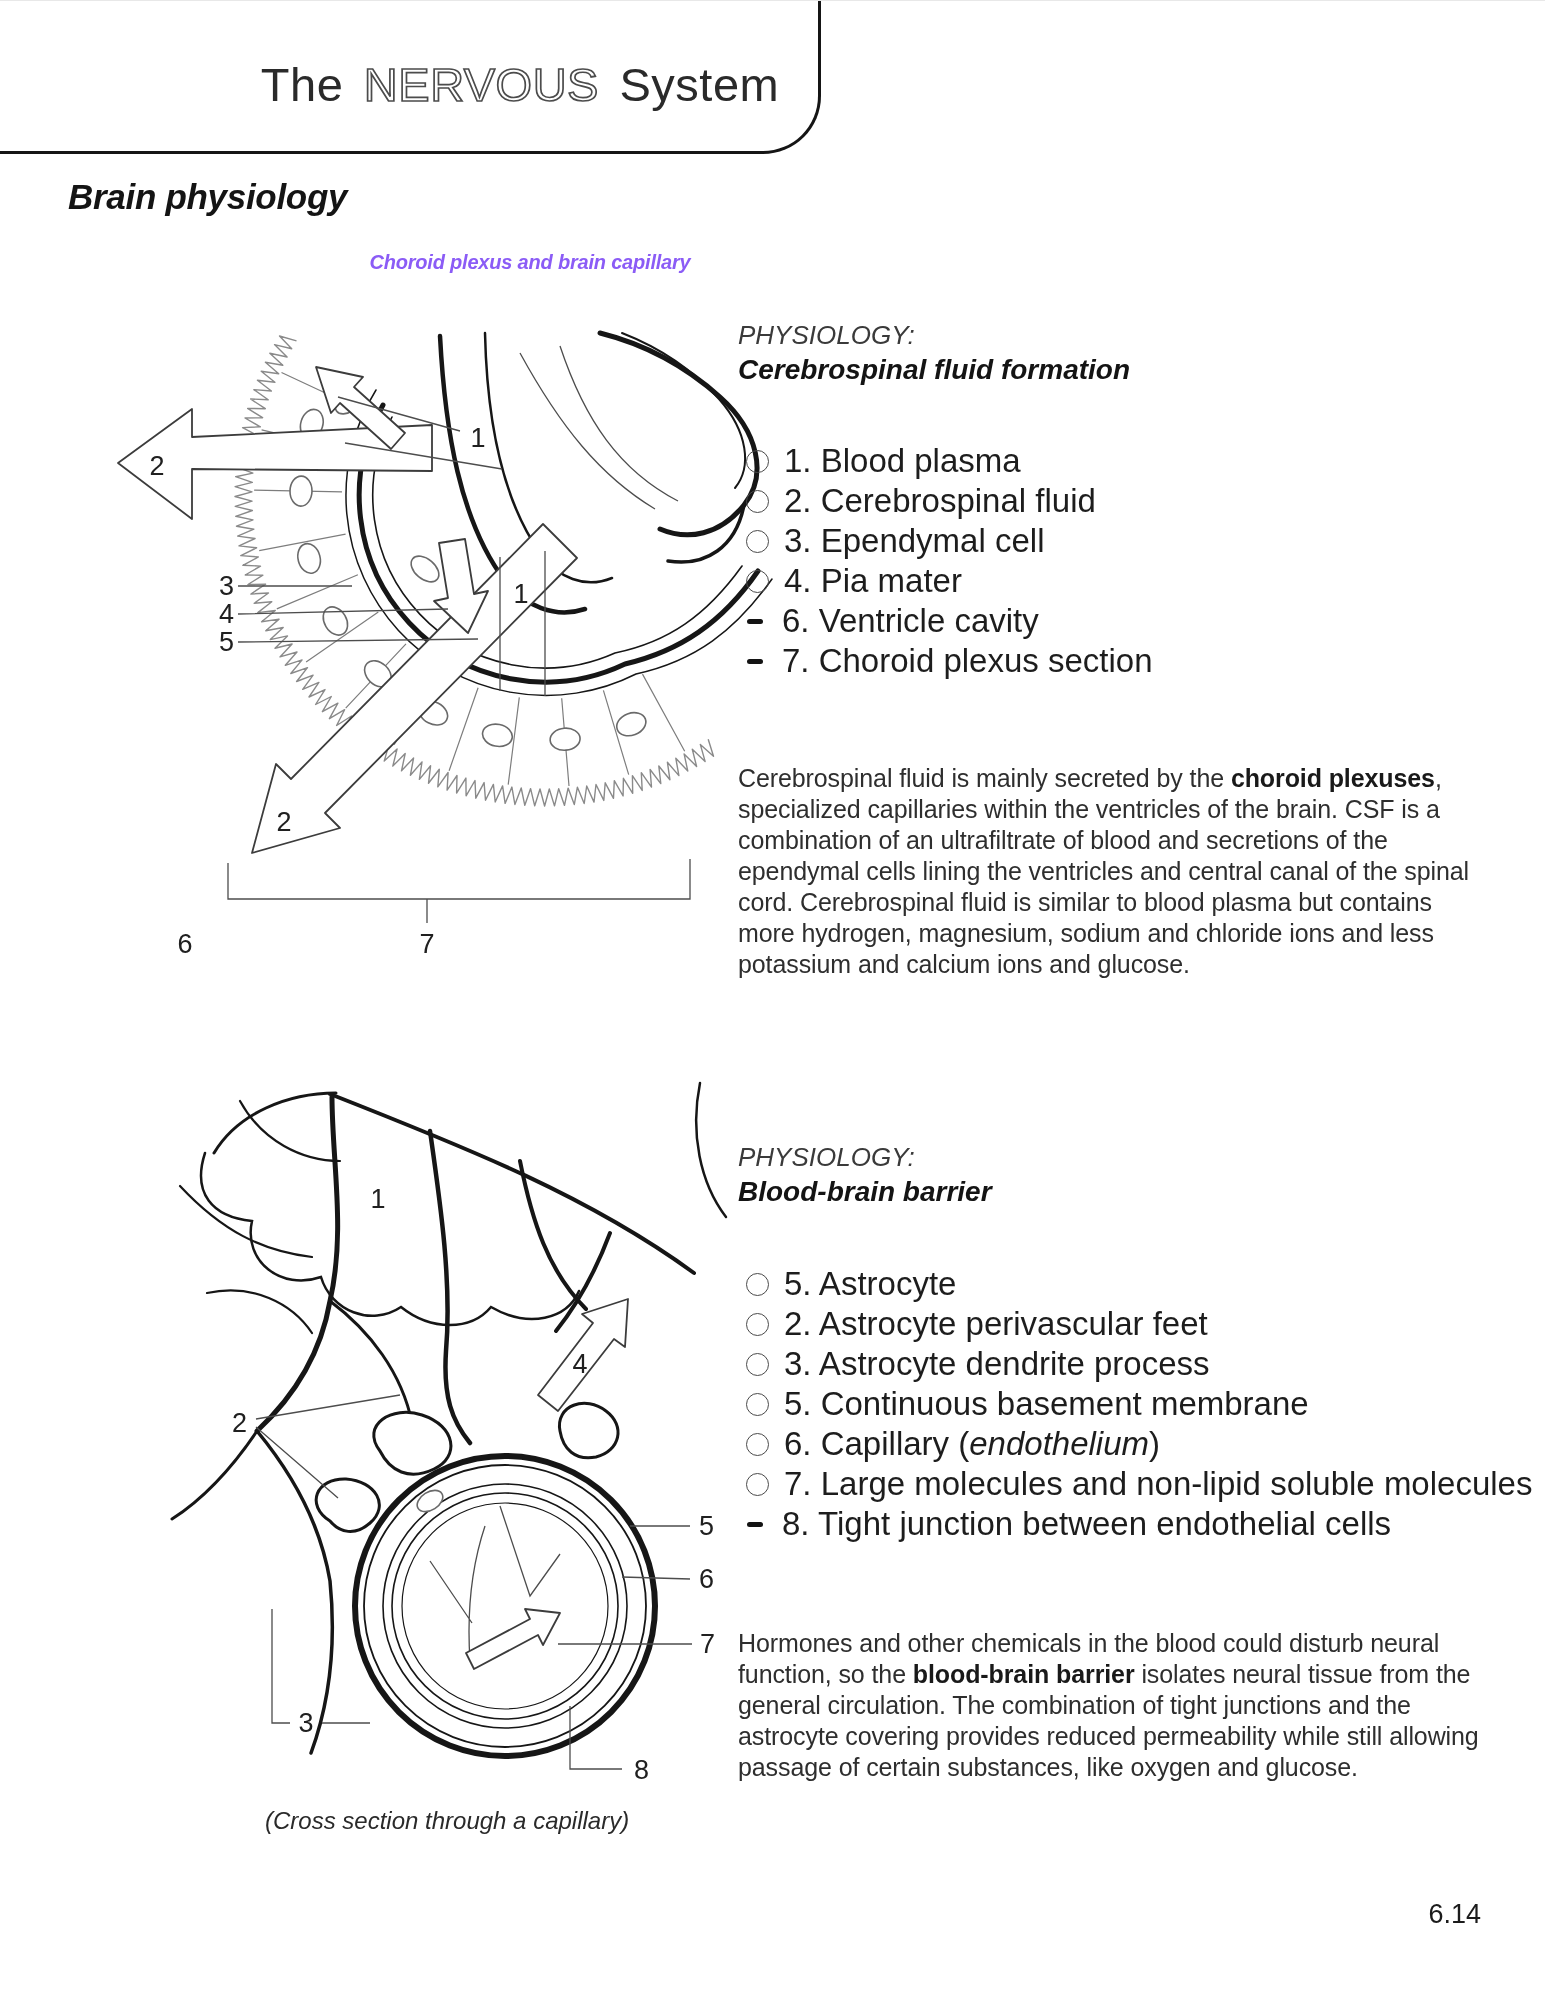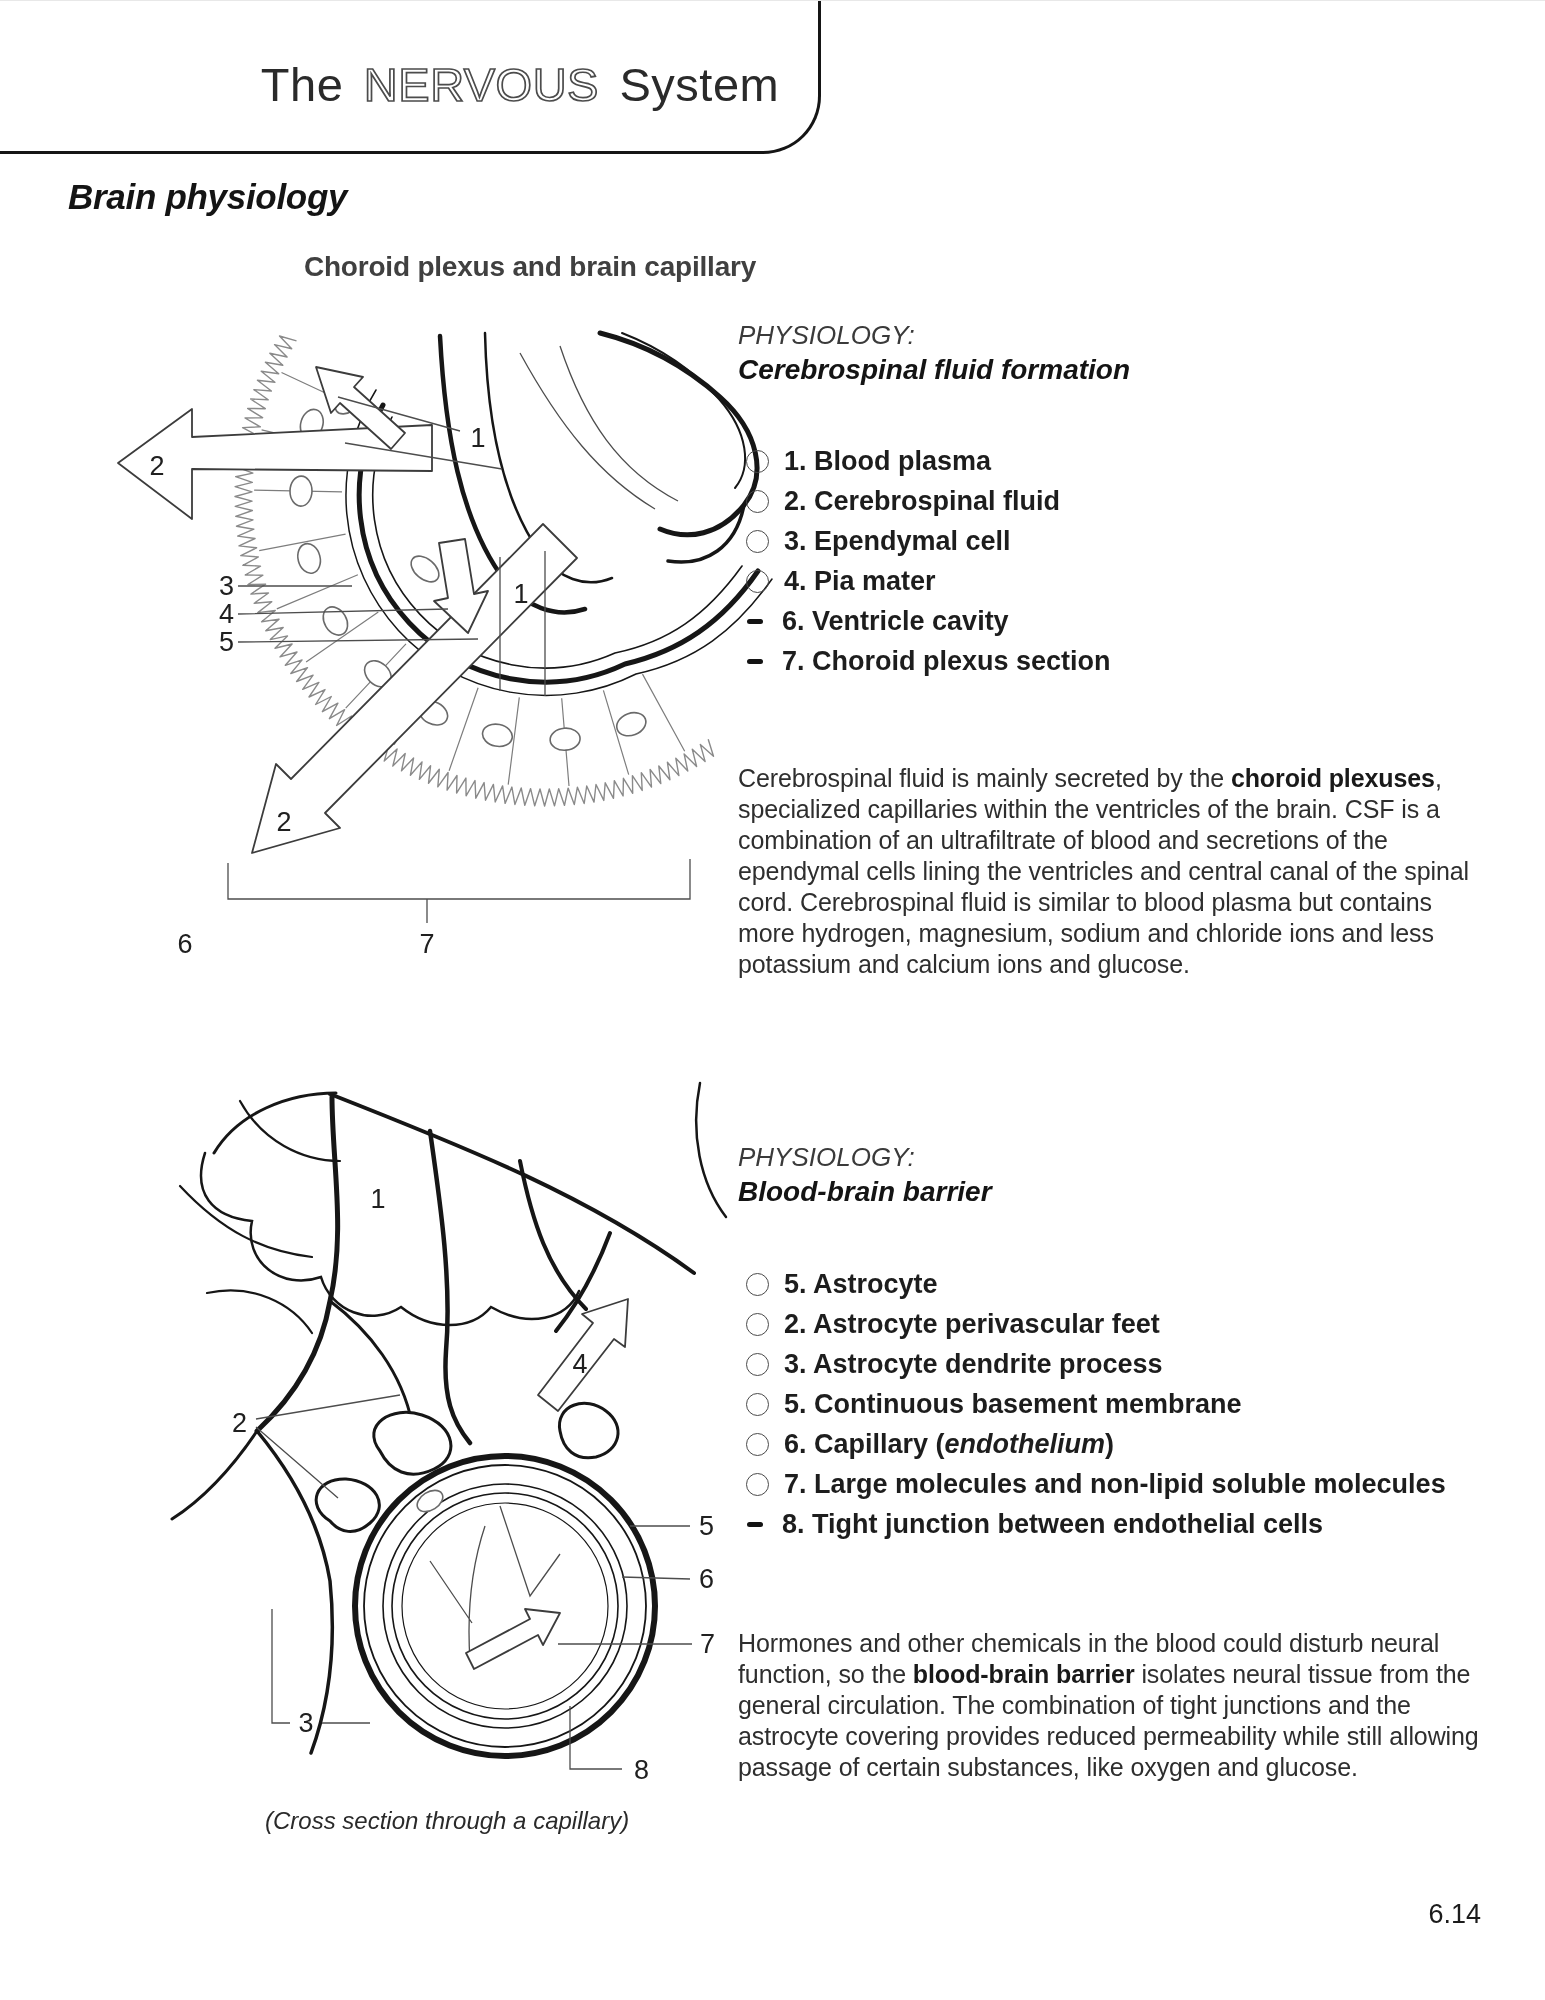--- a/index.html
+++ b/index.html
@@ -10,30 +10,30 @@
   .tab{position:absolute;top:-4px;left:-40px;width:858px;height:154px;
        border:3.5px solid #151515;border-top:none;border-left:none;
        border-bottom-right-radius:58px;background:#fff;}
   .main-title{position:absolute;left:225px;top:56px;width:590px;text-align:center;
        font-size:47px;color:#2a2a2a;white-space:nowrap;letter-spacing:.5px;}
   .outline-word{color:#ffffff;-webkit-text-stroke:1.7px #4c4c4c;padding:0 7px;}
 
   .brain-heading{position:absolute;left:68px;top:176px;font-size:35px;font-weight:bold;
        font-style:italic;color:#141414;letter-spacing:-.3px;}
   .fig-subtitle{position:absolute;left:230px;top:250px;width:600px;text-align:center;
-       font-weight:bold;font-size:28px;color:#404040;letter-spacing:-.2px;}
+       font-style:italic;font-weight:bold;font-size:20px;color:#8b5cf6;letter-spacing:-.2px;}
 
   .sec-head{position:absolute;left:738px;width:740px;}
   #sec1-head{top:318px} #sec2-head{top:1140px}
   .phys{font-style:italic;font-size:26px;color:#3a3a3a;line-height:33px;}
   .sec-title{font-style:italic;font-weight:bold;font-size:28px;color:#141414;line-height:35px;}
 
   .legend{position:absolute;left:746px;width:770px;}
   #legend1{top:440px} #legend2{top:1263px}
-  .li{display:flex;align-items:center;height:40px;font-size:27px;color:#1d1d1d;white-space:nowrap;font-weight:bold;}
+  .li{display:flex;align-items:center;height:40px;font-size:33px;color:#1d1d1d;white-space:nowrap;}
   .marker{width:21px;height:21px;margin-right:15px;position:relative;flex:0 0 auto;}
   .m-circle{border:1.7px solid #4a4a4a;border-radius:50%;}
   .m-dash::after{content:'';position:absolute;left:1px;top:8px;width:16px;height:5.5px;
        background:#131313;border-radius:3px;}
   .litext i{font-style:italic}
 
   .para{position:absolute;left:738px;width:742px;font-size:25px;line-height:31px;
        color:#2e2e2e;letter-spacing:-.1px;}
   #para1{top:762px} #para2{top:1627px}
   .para b{font-weight:bold;color:#191919;}

